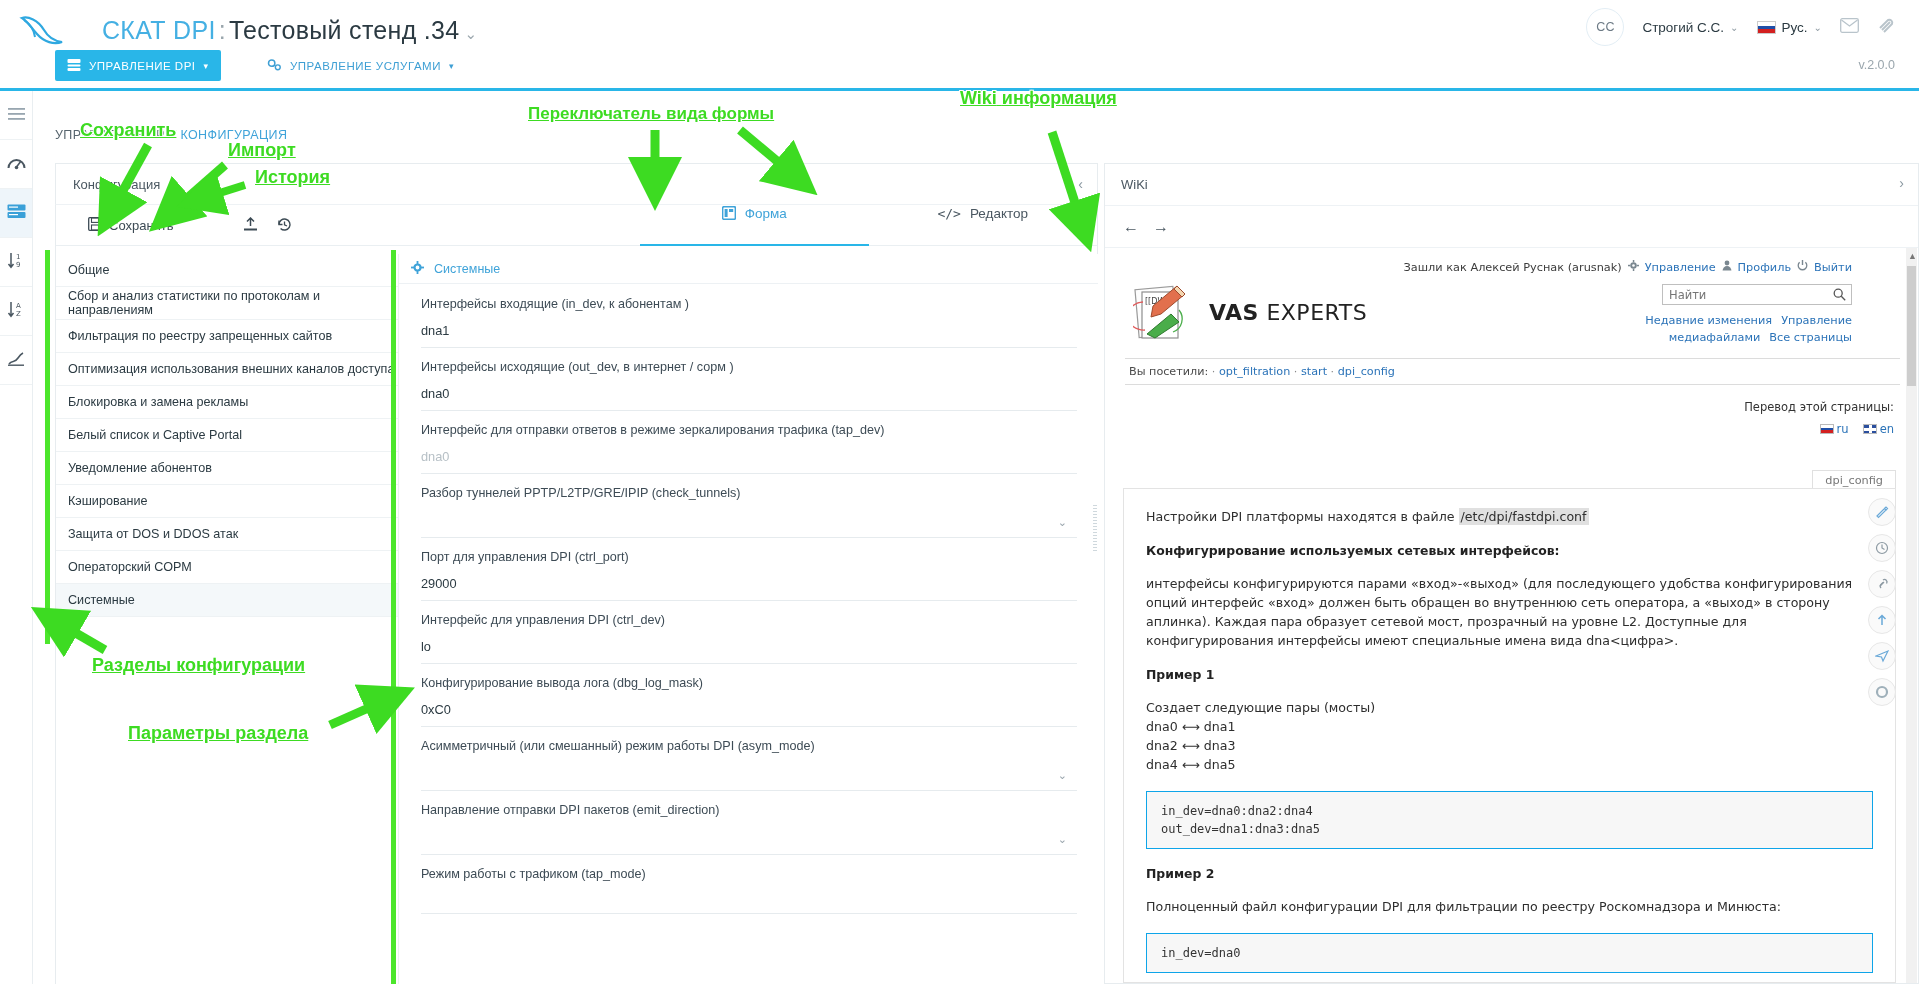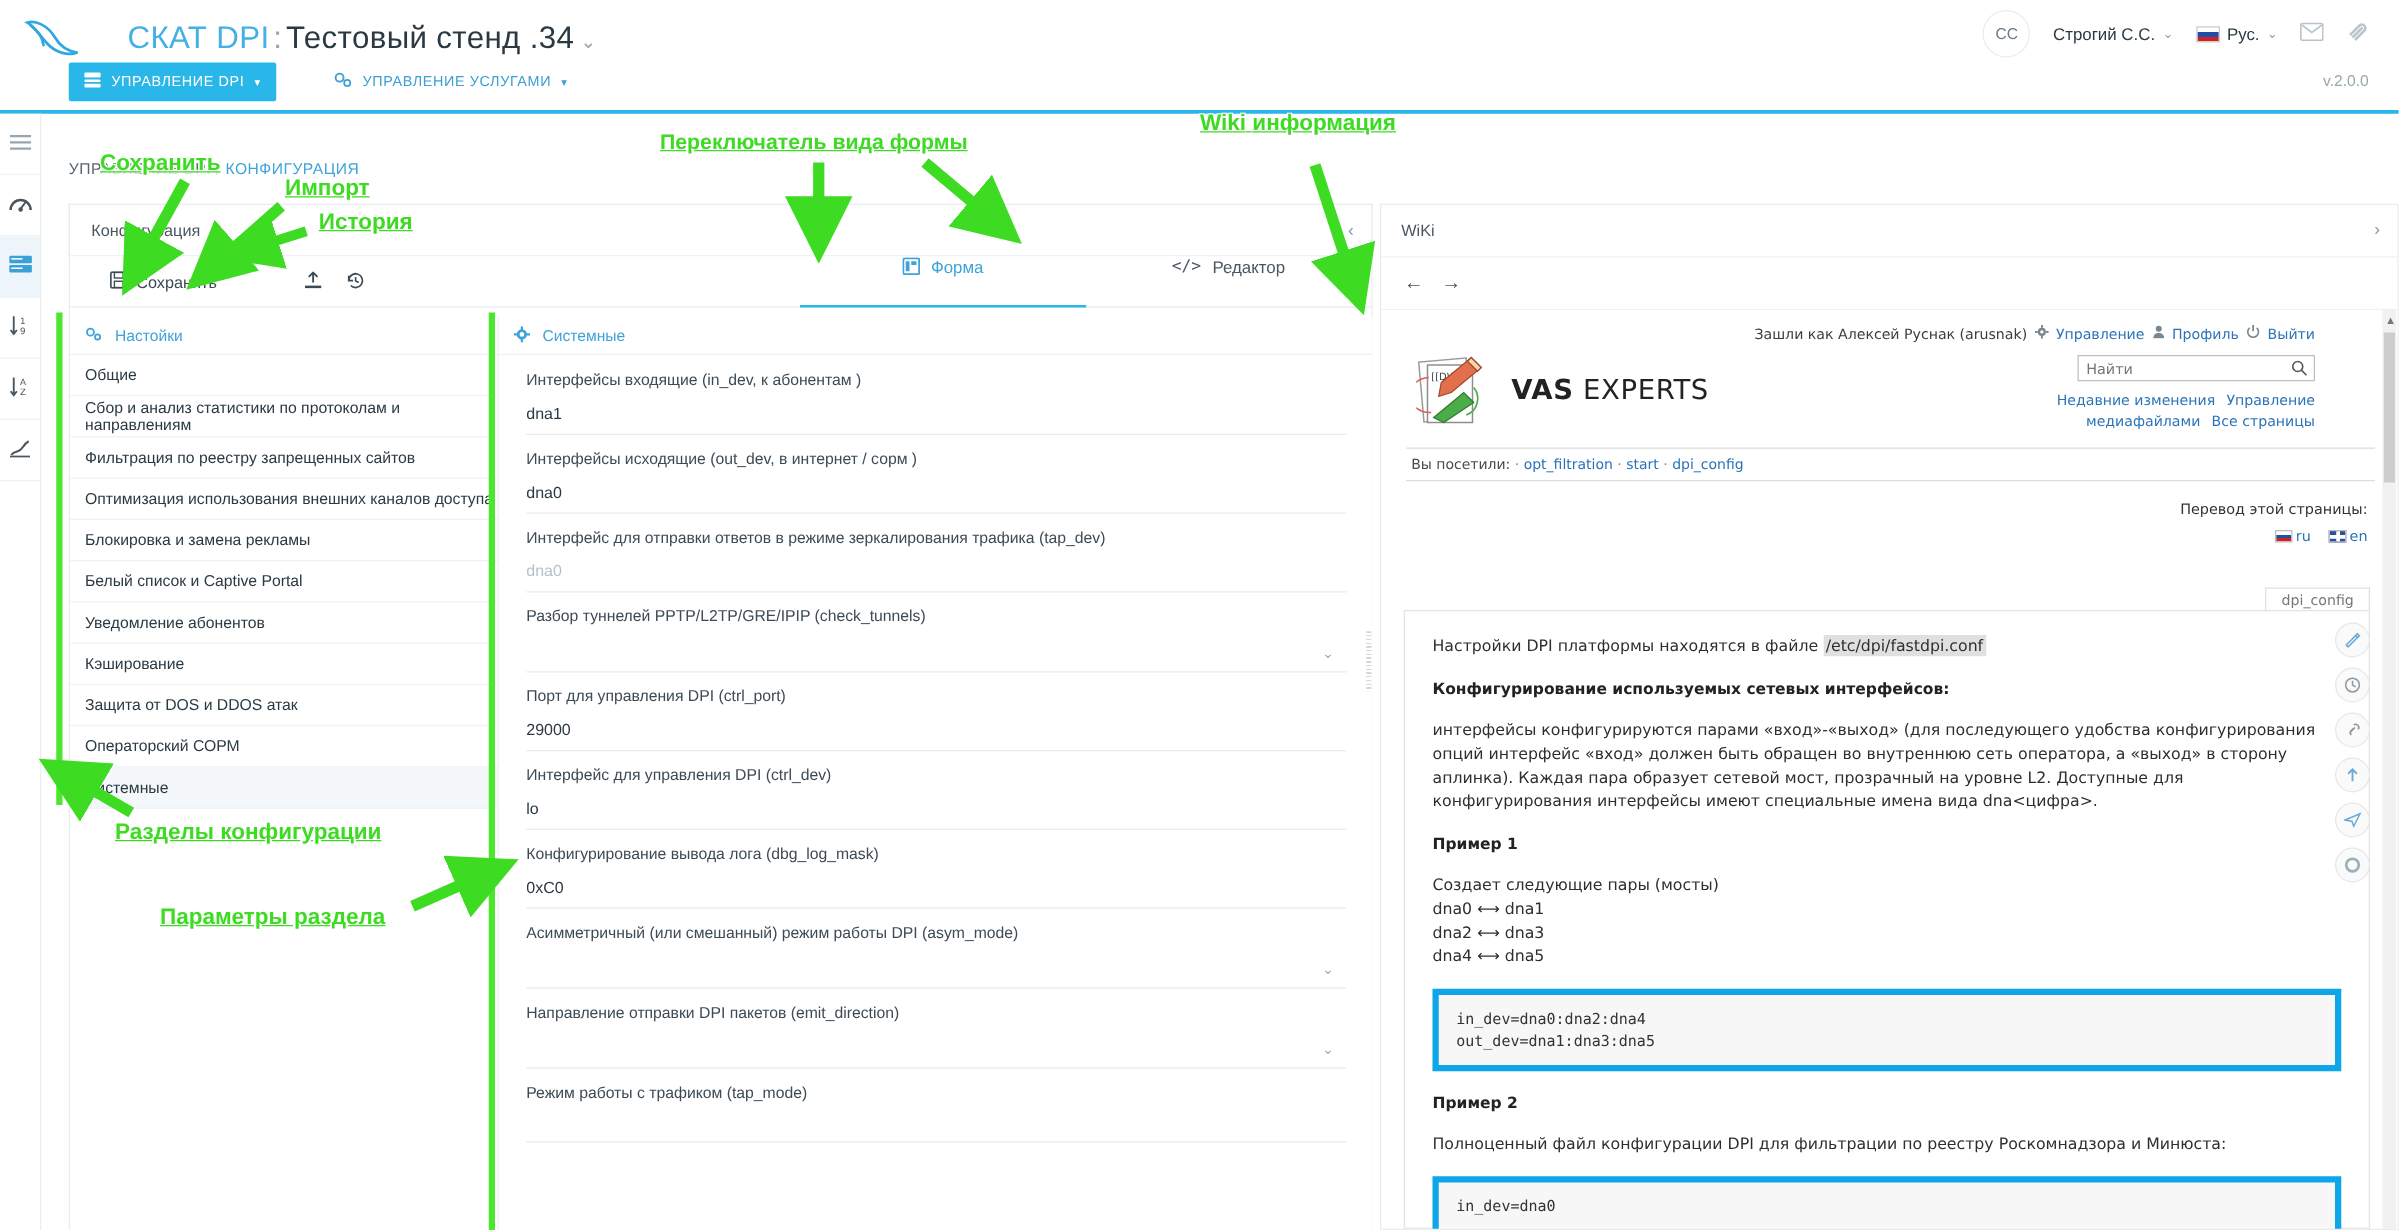--- a/index.html
+++ b/index.html
@@ -140,21 +140,21 @@
   .fl-en:after{content:"";position:absolute;top:3px;left:-2px;width:18px;height:3px;background:#fff;}
 
   .wk-tag { position:absolute; right:22px; top:222px; background:#fff; border:1px solid #e0e0e0;
             border-bottom:0; padding:3px 12px; font-size:11.3px; color:#777; }
   .wk-content { position:absolute; left:18px; top:240px; right:22px; bottom:0;
                 border:1px solid #e3e3e3; background:#fff; padding:18px 22px; }
   .wk-content p { margin:0 0 17px 0; font-size:12.6px; line-height:19px; color:#2e2e2e; }
   .wk-content .hl { background:#e0e0e0; padding:1px 2px; }
   .wk-content h4 { margin:0 0 16px 0; font-size:12.4px; color:#222; }
   .wk-pairs { margin:0 0 17px 0; font-size:12.6px; line-height:19px; color:#2e2e2e;}
-  .wk-code { background:#f7f7f7; border:5px solid #0ea5e9; padding:10px 14px; margin:0 0 17px 0;
+  .wk-code { background:#f7f7f7; border:1px solid #0ea5e9; padding:10px 14px; margin:0 0 17px 0;
              font-family:"DejaVu Sans Mono", monospace; font-size:12px; line-height:18px; color:#333;
              white-space:pre; }
   .wk-scroll { position:absolute; right:1px; top:84px; width:11px; height:735px; background:#f1f1f1; }
   .wk-scroll .thumb { position:absolute; left:1px; top:18px; width:9px; height:120px; background:#cdcdcd; }
   .wk-scroll .up { position:absolute; left:2px; top:3px; font-size:9px; color:#777;}
 
   .wk-tools { position:absolute; right:22px; top:250px; width:28px; }
   .wk-tools .tb { width:28px; height:28px; border-radius:50%; background:#fafafa; border:1px solid #e7e7e7;
                   margin-bottom:8px; display:flex; align-items:center; justify-content:center;
                   color:#6aa9d8; cursor:pointer; font-size:13px; }
@@ -342,29 +342,20 @@
     </span>
     <span>Форма</span>
   </div>
   <div class="tab">
     <span style="color:#4a5761;font-size:13px;font-family:'DejaVu Sans Mono',monospace">&lt;/&gt;</span>
     <span>Редактор</span>
   </div>
 </div>
 
 <div class="panel" id="settings-panel">
-  <div class="panel-hd">
-    <span class="pi">
-      <svg width="14" height="13" viewBox="0 0 16 14">
-          <circle cx="5" cy="5" r="3.2" fill="none" stroke="#3fa3d9" stroke-width="1.7"></circle>
-          <circle cx="11.5" cy="9.5" r="2.4" fill="none" stroke="#3fa3d9" stroke-width="1.6"></circle>
-        </svg>
-    </span>
-    <span>Настойки</span>
-  </div>
   <ul class="slist" id="settings-list">
       <li>
         <span>Общие</span>
       </li>
       <li>
         <span>Сбор и анализ статистики по протоколам и направлениям</span>
       </li>
       <li>
         <span>Фильтрация по реестру запрещенных сайтов</span>
       </li>

